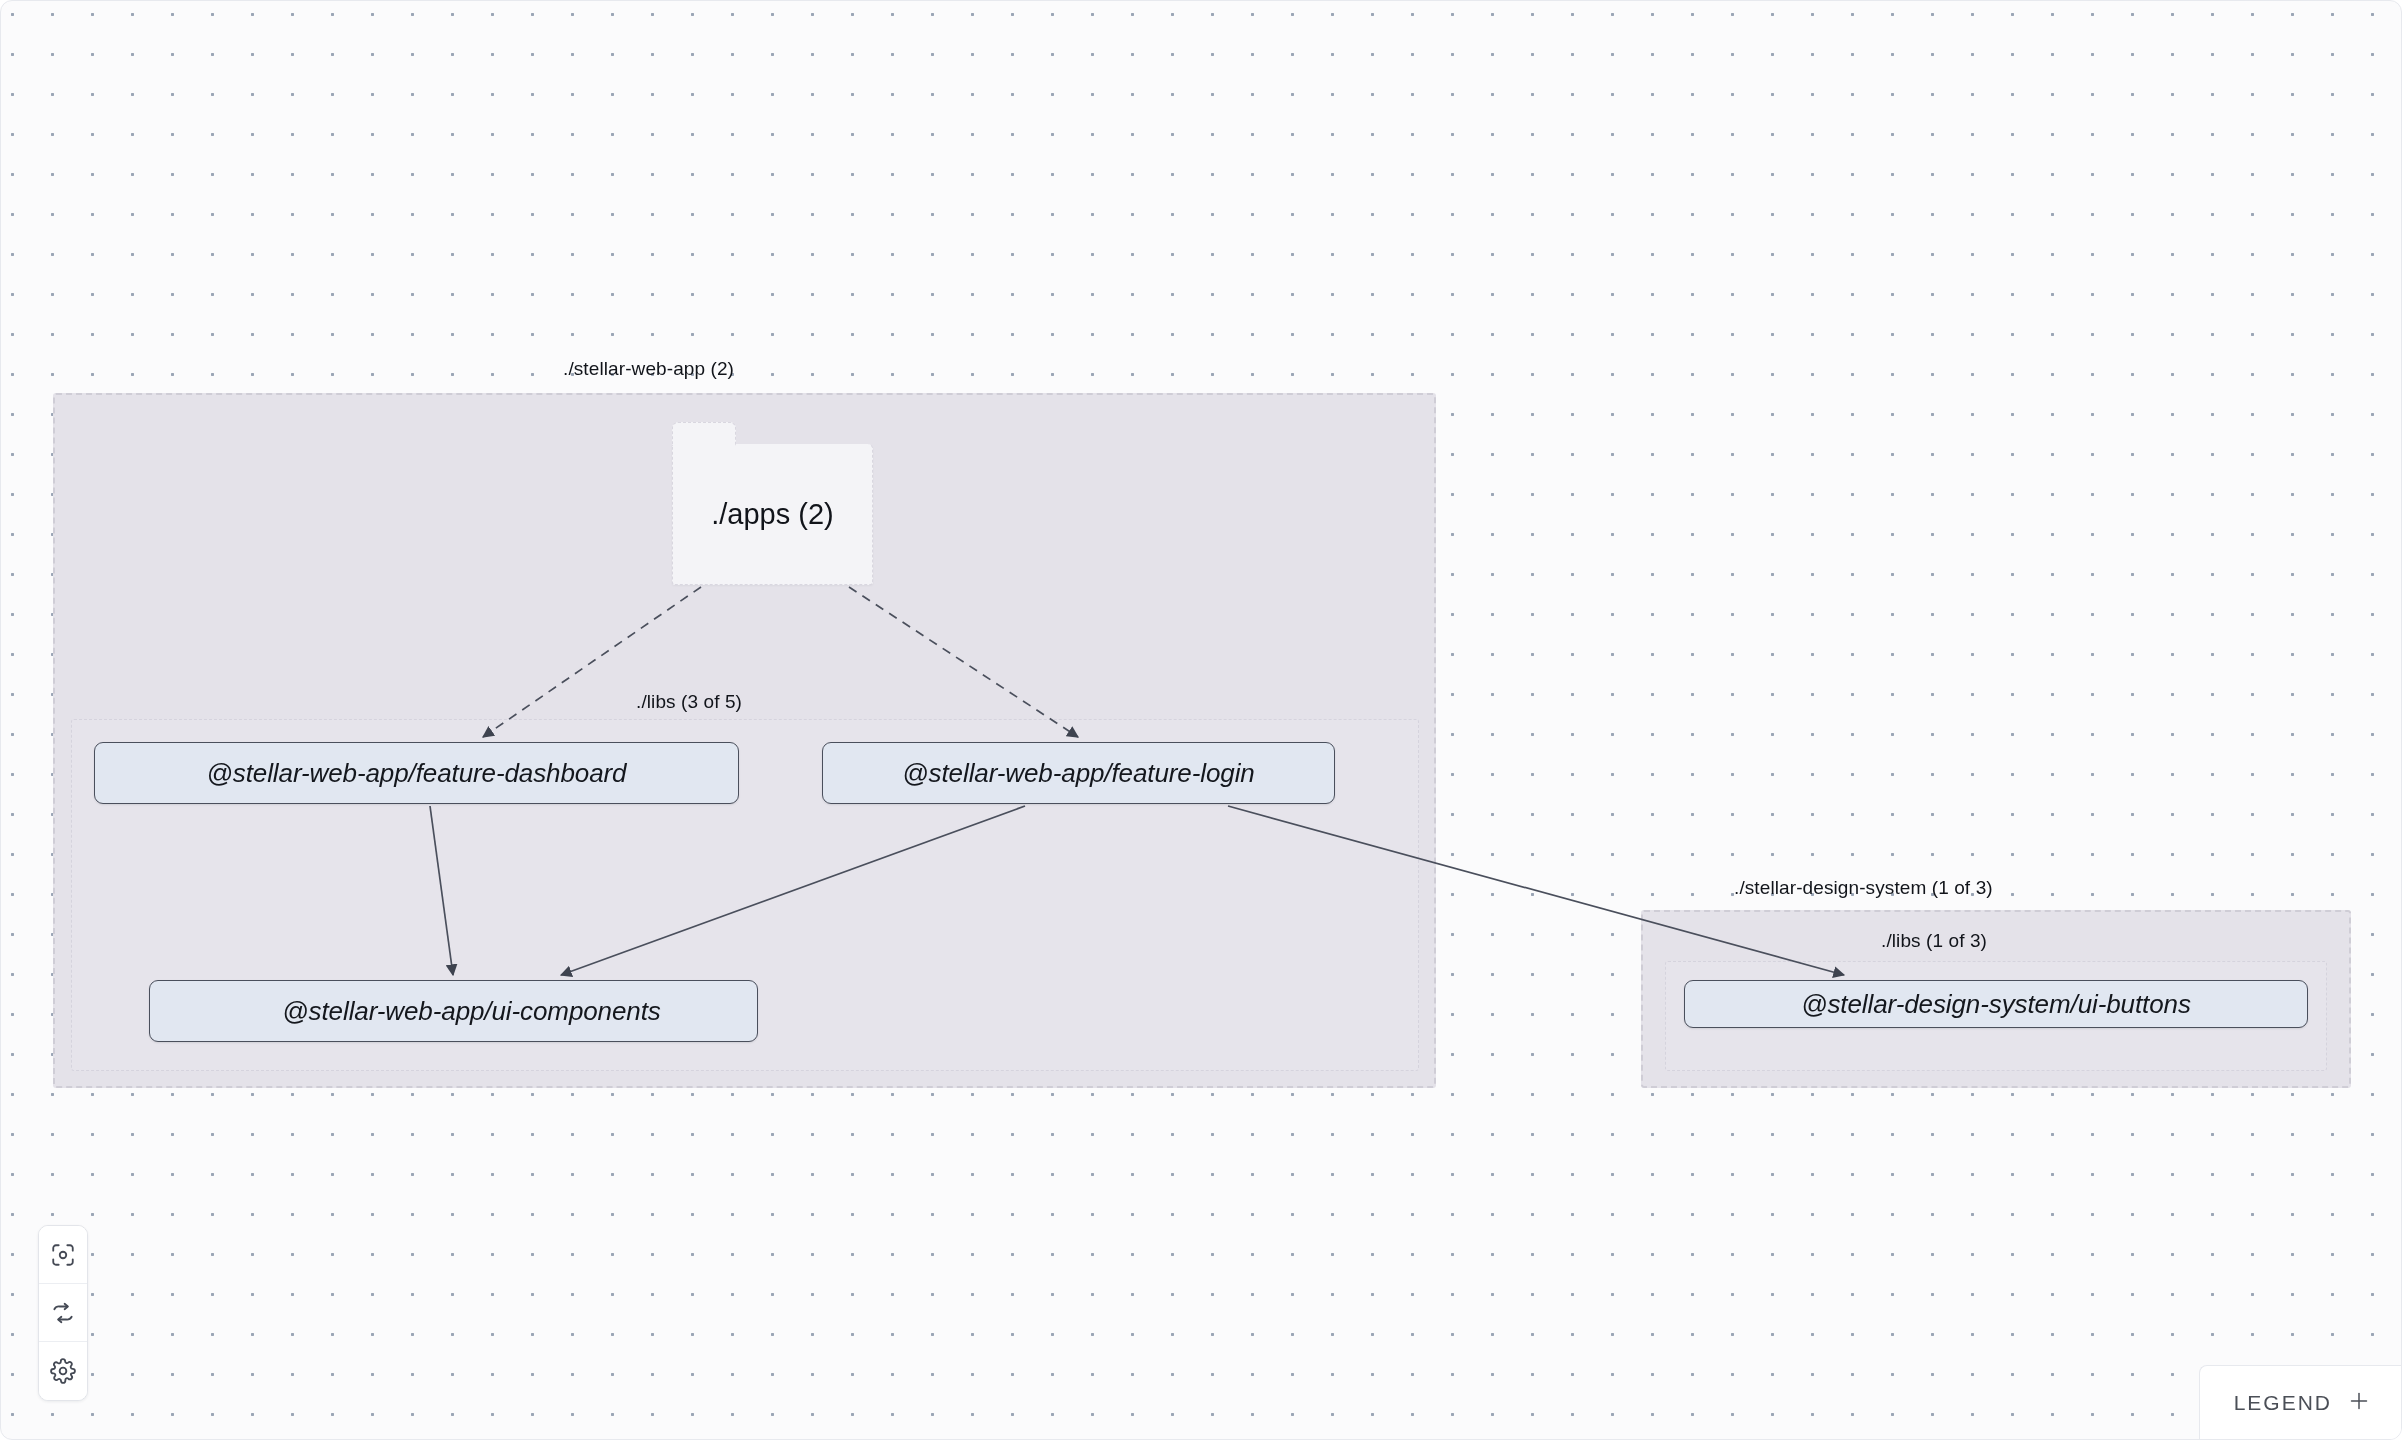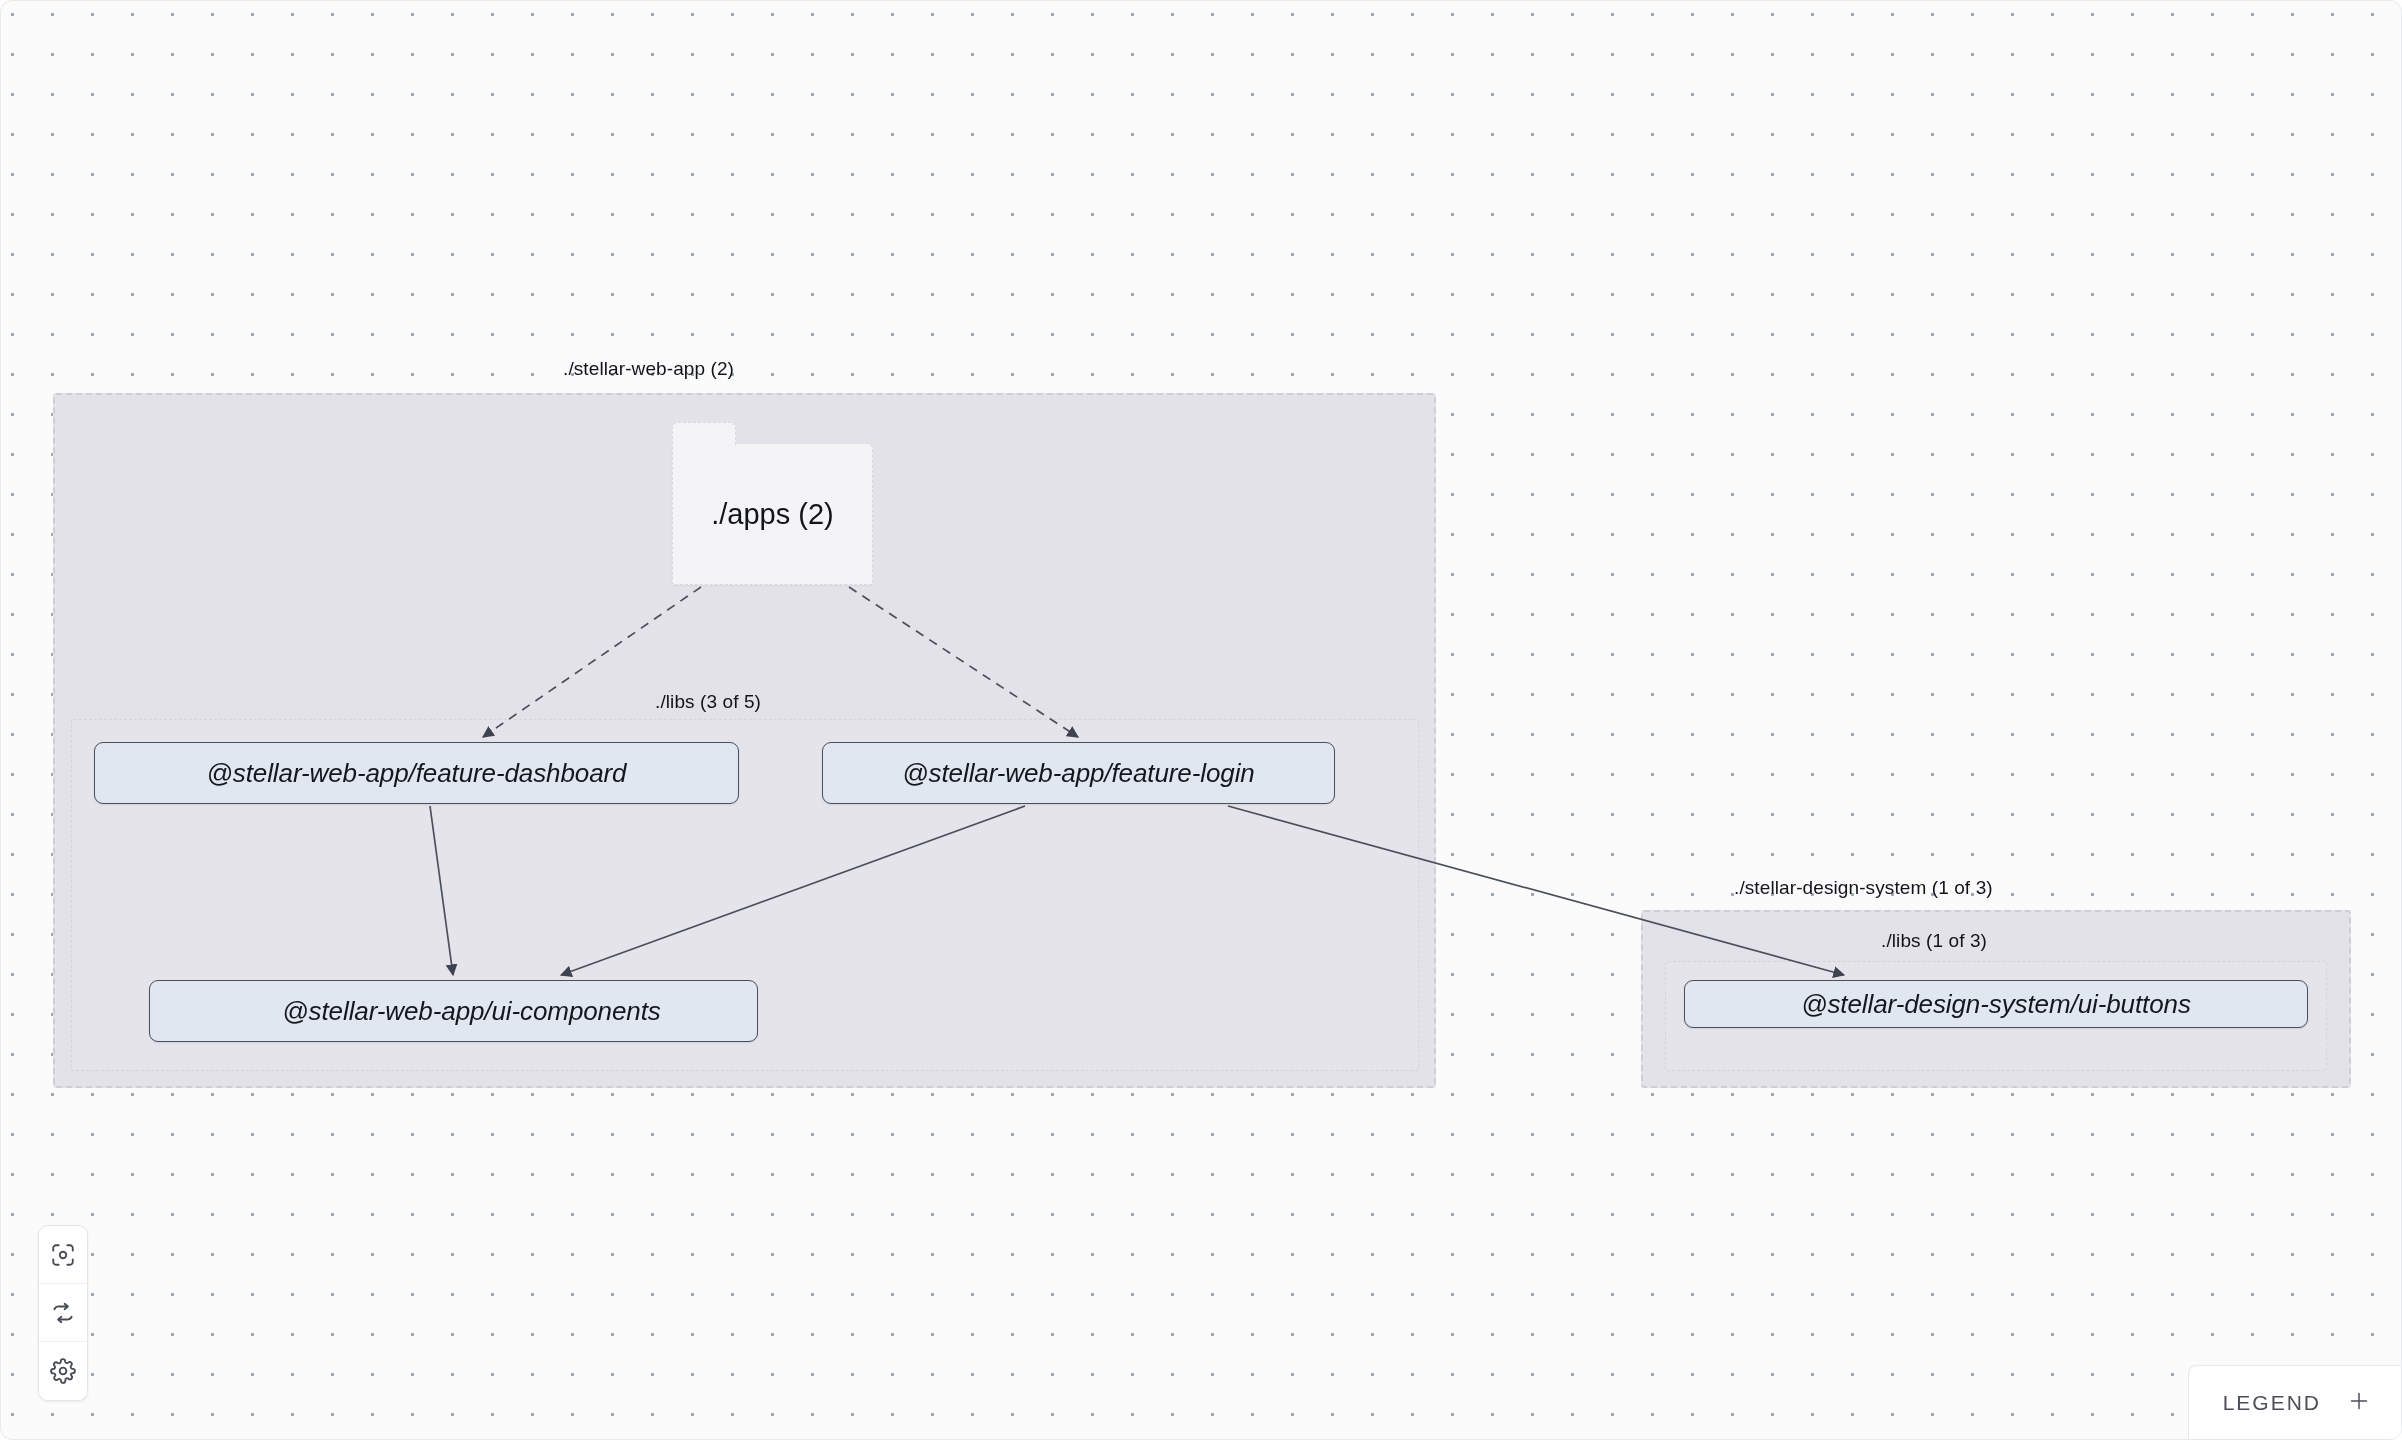--- a/index.html
+++ b/index.html
@@ -134,21 +134,21 @@
 
   
   #legend-button {
     position: absolute;
     right: 0px;
     bottom: 0px;
     height: 74px;
     padding: 0 30px 0 34px;
     display: flex;
     align-items: center;
-    gap: 26px;
+    gap: 15px;
     background: #ffffff;
     border: 1px solid #e7e9ee;
     border-right: none;
     border-bottom: none;
     border-radius: 8px 0 0 0;
     cursor: pointer;
     z-index: 5;
   }
   #legend-label {
     font-size: 21px;
@@ -158,21 +158,21 @@
 </style>
 </head>
 <body>
 
 <div id="canvas">
 
   <div id="groups-layer">
       <div class="group" style="left: 52px; top: 392px; width: 1383px; height: 695px;"></div>
       <div class="group-title" style="left: 562px; top: 357px;">./stellar-web-app (2)</div>
       <div class="group inner" style="left: 70px; top: 718px; width: 1348px; height: 352px;"></div>
-      <div class="group-title" style="left: 635px; top: 690px; margin-left: 19px;">./libs (3 of 5)</div>
+      <div class="group-title" style="left: 635px; top: 690px;">./libs (3 of 5)</div>
       <div class="group" style="left: 1640px; top: 909px; width: 710px; height: 178px;"></div>
       <div class="group-title" style="left: 1733px; top: 876px;">./stellar-design-system (1 of 3)</div>
       <div class="group inner" style="left: 1664px; top: 960px; width: 662px; height: 110px;"></div>
       <div class="group-title" style="left: 1880px; top: 929px; text-align: right;">./libs (1 of 3)</div>
     </div>
 
   <div id="folders-layer">
       <div class="folder" style="left: 671px; top: 443px; width: 201px; height: 141px;">
         <div class="folder-tab"></div>
         <div class="folder-label">./apps (2)</div>

